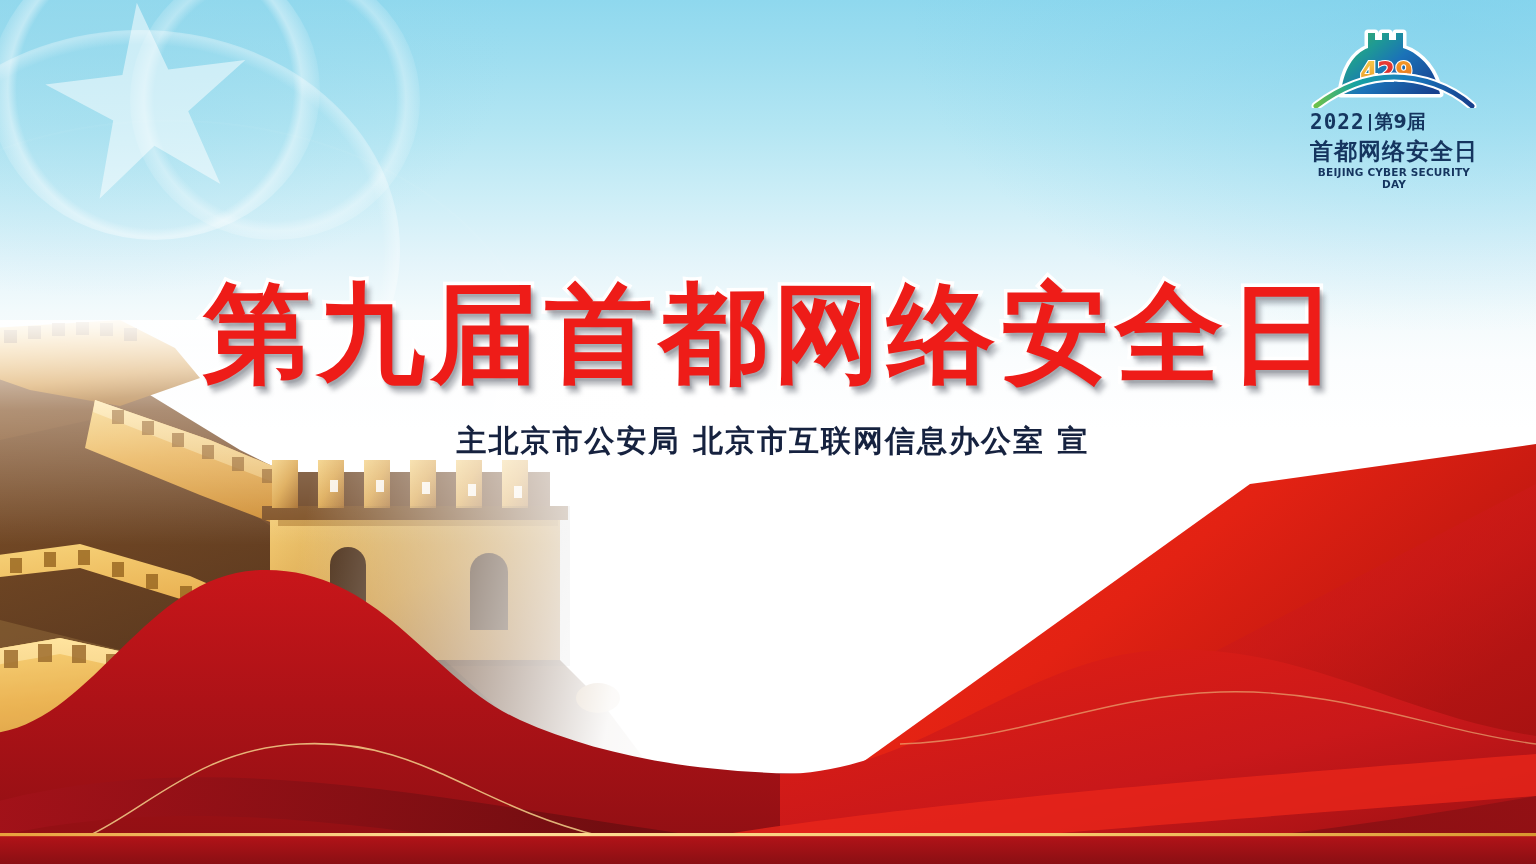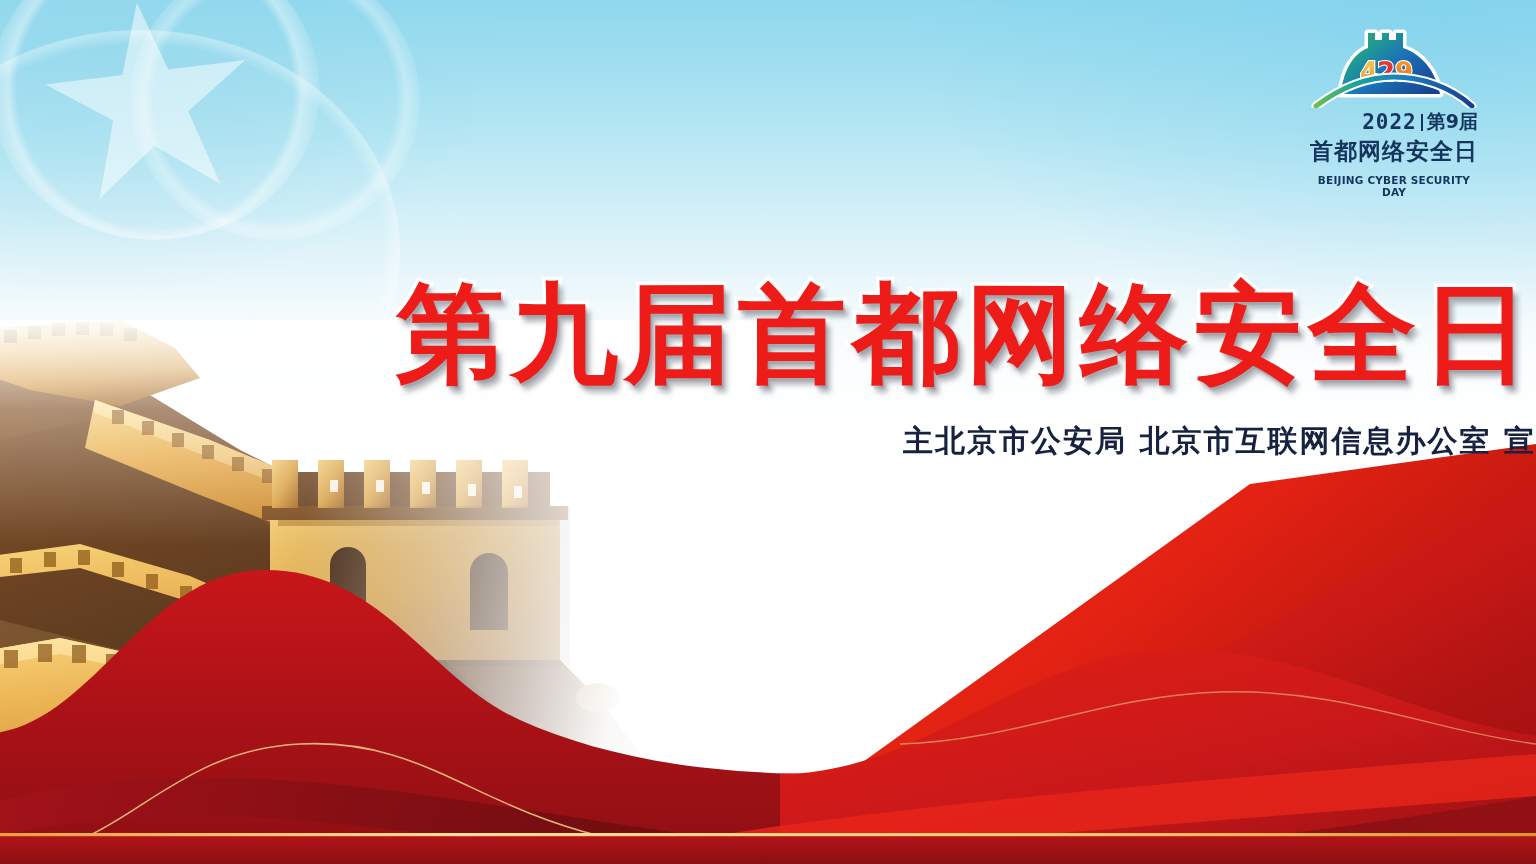--- a/index.html
+++ b/index.html
@@ -97,21 +97,21 @@
   }
 
   
   .redart { position: absolute; left: 0; bottom: 0; width: 1536px; height: 420px; }
 
   
   .title-block {
     position: absolute;
     left: 0; right: 0;
     top: 276px;
-    text-align: right;
+    text-align: center;
     pointer-events: none;
     margin-left: 10px;
   }
   .main-title {
     display: inline-block;
     font-family: "DejaVu Sans", "Liberation Sans", sans-serif;
     font-size: 108px;
     line-height: 1.08;
     font-weight: 700;
     letter-spacing: 6px;
@@ -137,21 +137,21 @@
   .logo {
     position: absolute;
     right: 58px; top: 22px;
     width: 168px;
     text-align: center;
     user-select: none;
   }
   .logo-mark { position: relative; width: 168px; height: 86px; }
   .logo-text { margin-top: 1px; }
   .logo-line1 {
-    display: flex; align-items: center; justify-content: flex-end;
+    display: flex; align-items: center; justify-content: flex-start;
     gap: 4px;
     color: #15355f;
     font-weight: 700;
   }
   .logo-year {
     font-family: "DejaVu Sans Mono", "Liberation Mono", monospace;
     font-size: 21px;
     letter-spacing: 1px;
     font-weight: 700;
   }
@@ -168,21 +168,21 @@
     letter-spacing: 1px;
     margin-top: 4px;
     line-height: 1.1;
   }
   .logo-line3 {
     font-family: "DejaVu Sans", "Liberation Sans", sans-serif;
     color: #15355f;
     font-size: 10.5px;
     font-weight: 700;
     letter-spacing: .2px;
-    margin-top: 10px;
+    margin-top: 2px;
   }
 </style>
 </head>
 <body>
 
 <div id="stage">
 
   <div class="sky"></div>
   <div class="sky-tint-left"></div>
   <div class="sky-tint-right"></div>

